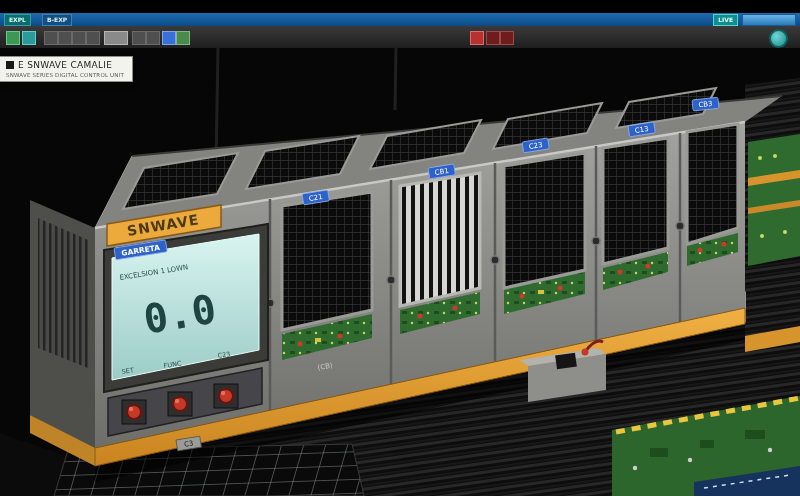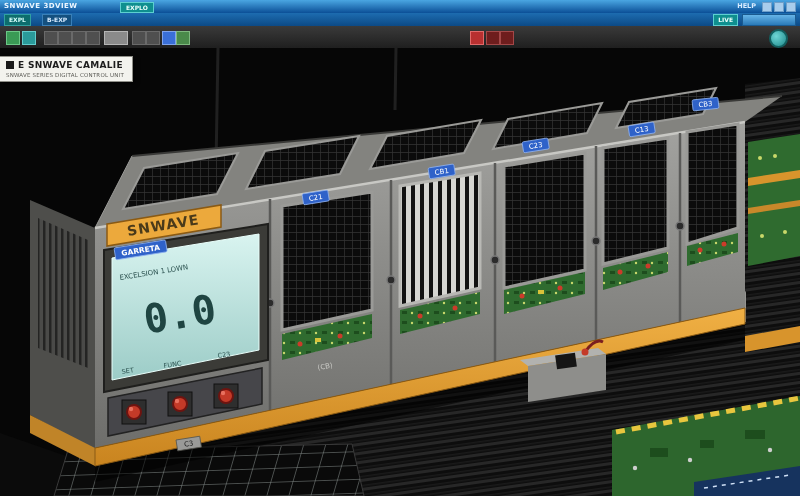--- a/index.html
+++ b/index.html
@@ -39,39 +39,31 @@
 
   
   .viewport{position:absolute;top:48px;left:0;width:800px;height:448px;background:#050505;}
   .viewport svg{display:block;}
 
   
   .overlay-box{position:absolute;top:8px;left:0;background:#f3f3ee;border:1px solid #8f8f88;
     border-left:none;padding:3px 8px 3px 6px;max-width:170px;box-shadow:2px 2px 4px rgba(0,0,0,.6);}
   .ov-row{display:flex;align-items:center;gap:4px;}
   .ov-logo{width:8px;height:8px;background:#1a1a1a;flex:0 0 auto;}
-  .ov-title{font-size:9px;font-weight:bold;color:#1d1d1d;letter-spacing:.3px;white-space:nowrap;}
+  .ov-title{font-size:9px;font-weight:normal;color:#1d1d1d;letter-spacing:.3px;white-space:nowrap;}
   .ov-sub{font-size:5.5px;color:#5a5a55;margin-top:2px;letter-spacing:.2px;white-space:nowrap;}
 
   text{font-family:"DejaVu Sans",sans-serif;}
   .lcd-value{font-family:"DejaVu Sans Mono",monospace;}
 </style>
 </head>
 <body>
 
 <div id="stage">
 
-  <div class="titlebar">
-    <span class="tb-title">SNWAVE 3DVIEW</span>
-    <span class="tb-chip">EXPLO</span>
-    <span class="tb-right-label">HELP</span>
-    <span class="tb-sq" style="right:4px"></span>
-    <span class="tb-sq" style="right:16px"></span>
-    <span class="tb-sq" style="right:28px"></span>
-  </div>
 
   <div class="menubar">
     <span class="mb-chip mb-chip1">EXPL</span>
     <span class="mb-chip mb-chip2">B-EXP</span>
     <span class="mb-chip mb-live">LIVE</span>
     <span class="mb-block"></span>
   </div>
 
   <div class="toolbar">
     <span class="ti ti-green" style="left:6px"></span>

